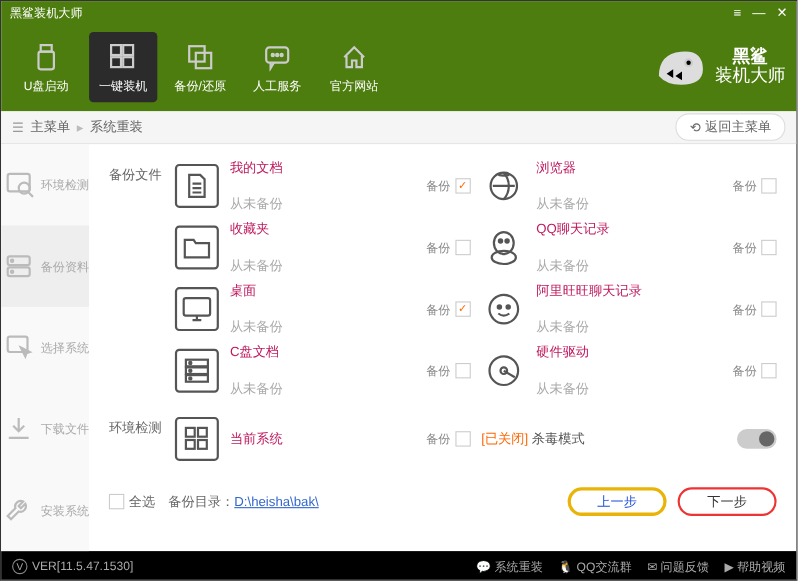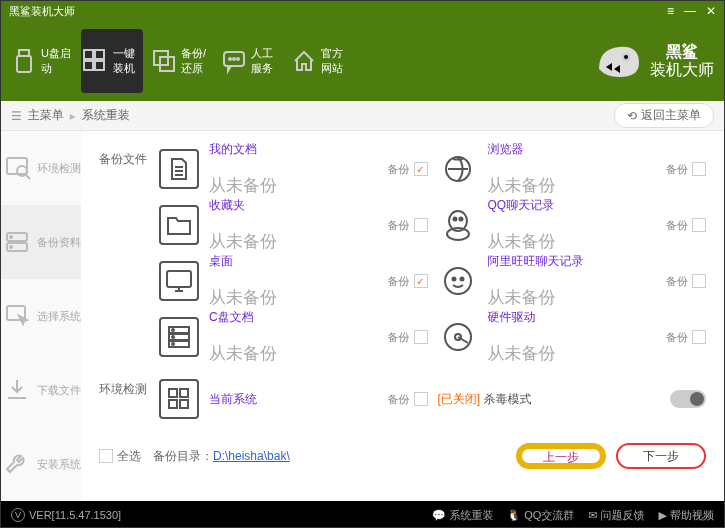--- a/index.html
+++ b/index.html
@@ -2,21 +2,21 @@
 <html><head>
 <meta charset="utf-8">
 <style>
 *{margin:0;padding:0;box-sizing:border-box;font-family:"Microsoft YaHei",sans-serif}
 body{width:725px;height:528px;background:#fff;overflow:hidden;border:1px solid #333}
 .header{height:100px;background:#4d7c0f;position:relative;color:#fff}
 .title-bar{height:20px;display:flex;align-items:center;padding:0 8px;font-size:11px}
 .title-bar .win-ctrl{margin-left:auto;display:flex;gap:10px}
 .title-bar .win-ctrl span{cursor:pointer;font-size:12px}
 .nav{display:flex;align-items:center;gap:8px;padding:0 10px;height:80px}
-.nav-item{width:62px;height:64px;display:flex;flex-direction:row;align-items:center;justify-content:center;gap:4px;font-size:11px;cursor:pointer;border-radius:4px}
+.nav-item{width:62px;height:64px;display:flex;flex-direction:column;align-items:center;justify-content:center;gap:4px;font-size:11px;cursor:pointer;border-radius:4px}
 .nav-item.active{background:#2b2b2b}
 .nav-item .nicon{width:30px;height:30px;display:flex;align-items:center;justify-content:center}
 .logo{margin-left:auto;display:flex;align-items:center;gap:6px}
 .logo-txt{text-align:center;font-size:16px;font-weight:bold;line-height:1.1}
 .logo-txt .sub{font-size:16px;font-weight:normal}
 .breadcrumb{height:30px;background:#f5f5f5;display:flex;align-items:center;padding:0 10px;font-size:12px;color:#666;border-bottom:1px solid #e5e5e5}
 .breadcrumb .bc-icon{margin-right:6px;color:#999}
 .breadcrumb .sep{margin:0 6px;color:#bbb}
 .breadcrumb .back{margin-left:auto;background:#fff;border:1px solid #ddd;border-radius:12px;padding:3px 12px;cursor:pointer;display:flex;align-items:center;gap:4px}
 .main{display:flex;height:370px}
@@ -25,36 +25,36 @@
 .sb-item.active{background:#eee}
 .sb-icon{width:32px;height:32px;display:flex;align-items:center;justify-content:center}
 .content{flex:1;padding:10px 18px;font-size:12px;color:#555;overflow:hidden}
 .section{display:flex;margin-bottom:6px}
 .sec-label{width:60px;padding-top:10px;color:#666}
 .grid{flex:1;display:grid;grid-template-columns:1fr 1fr;column-gap:10px}
 .item{display:flex;align-items:center;height:56px}
 .it-icon{width:40px;height:40px;border:2px solid #555;border-radius:4px;display:flex;align-items:center;justify-content:center;margin-right:10px;flex-shrink:0}
 .it-icon.noborder{border:none}
 .it-txt{flex:1}
-.it-title{font-size:12px;color:#6d28d9}
-.it-sub{font-size:17px;color:#aaa;margin-top:16px}
+.it-title{font-size:12px;color:#be185d}
+.it-sub{font-size:12px;color:#aaa;margin-top:16px}
 .bk-cell{display:flex;align-items:center;gap:4px;font-size:11px;color:#888;width:58px;justify-content:flex-end}
 .chk{width:14px;height:14px;border:1px solid #ccc;display:inline-flex;align-items:center;justify-content:center;color:#f60;font-size:10px}
 .chk.on::after{content:"✓"}
 .kill-row{display:flex;align-items:center;height:56px}
 .kill-label{flex:1;font-size:12px}
 .kill-label .off{color:#f60}
 .toggle{width:36px;height:18px;background:#ccc;border-radius:10px;position:relative}
 .toggle::after{content:"";position:absolute;width:14px;height:14px;background:#666;border-radius:50%;top:2px;right:2px}
 .bottom-row{display:flex;align-items:center;gap:12px;margin-top:16px;font-size:12px}
 .bottom-row .chk-row{display:flex;align-items:center;gap:4px;color:#666}
 .bottom-row .dir{color:#666}
 .bottom-row .dir a{color:#36c;text-decoration:underline}
 .btns{margin-left:auto;display:flex;gap:10px}
-.btn{width:90px;height:26px;border:6px solid #eab308;border-radius:14px;background:#fff;font-size:12px;cursor:pointer;color:#be185d}
+.btn{width:90px;height:26px;border:3px solid #eab308;border-radius:14px;background:#fff;font-size:12px;cursor:pointer;color:#1d4ed8}
 .btn.primary{border:2px solid #e33;color:#333}
 .footer{height:28px;background:#000;color:#aaa;display:flex;align-items:center;padding:0 10px;font-size:11px}
 .footer .ver-icon{border:1px solid #888;border-radius:50%;width:14px;height:14px;display:inline-flex;align-items:center;justify-content:center;margin-right:4px;font-size:9px}
 .footer .links{margin-left:auto;display:flex;gap:14px}
 .footer .links span{display:flex;align-items:center;gap:3px;cursor:pointer}
 svg{stroke:#ccc;fill:none;stroke-width:2}
 .sb-icon svg{stroke:#bbb}
 .it-icon svg{stroke:#555}
 </style>
 </head>

